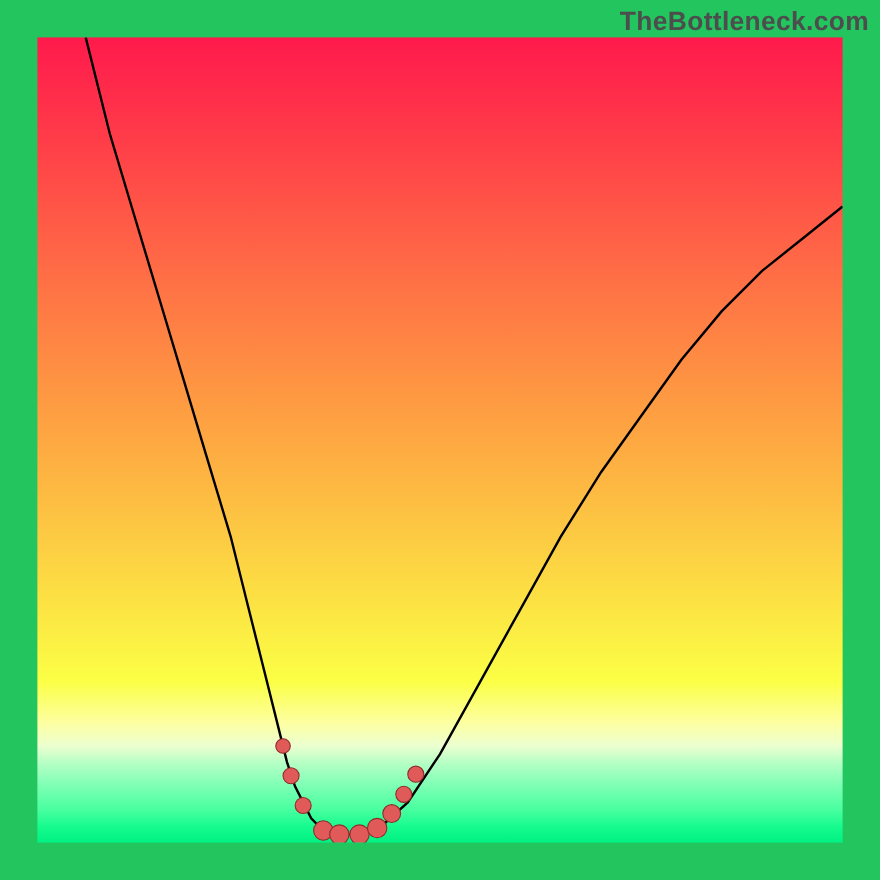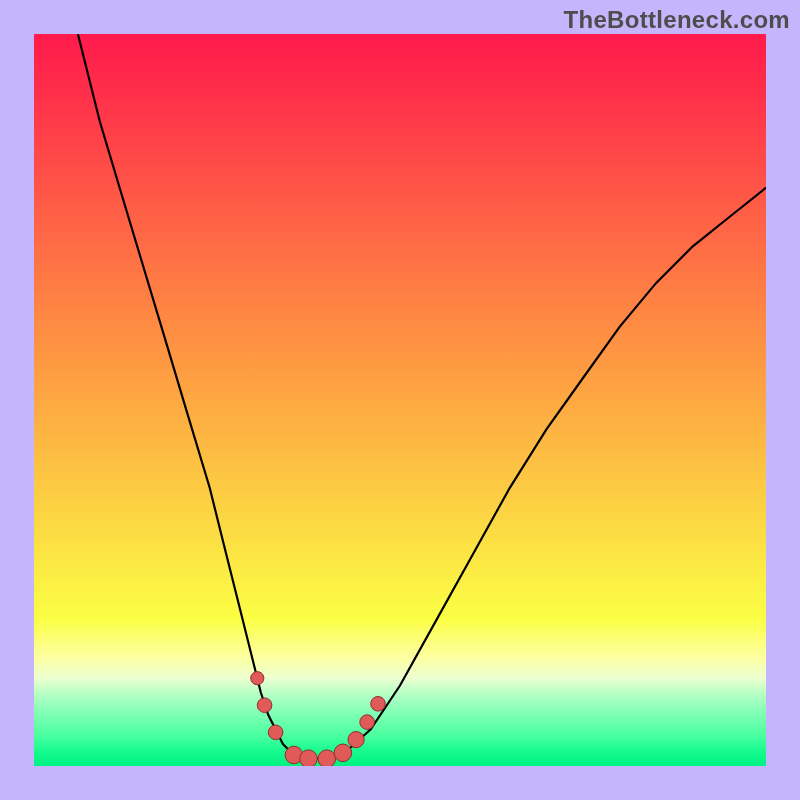--- a/index.html
+++ b/index.html
@@ -10,21 +10,21 @@
     background: #000;
     overflow: hidden;
     font-family: Arial, Helvetica, sans-serif;
   }
   .frame {
     position: absolute;
     left: 0;
     top: 0;
     width: 800px;
     height: 800px;
-    background: #c4b5fd;
+    background: #22c55e;
   }
   .plot {
     position: absolute;
     left: 34px;
     top: 34px;
     width: 732px;
     height: 732px;
   }
   .gradient-bg {
     position: absolute;

